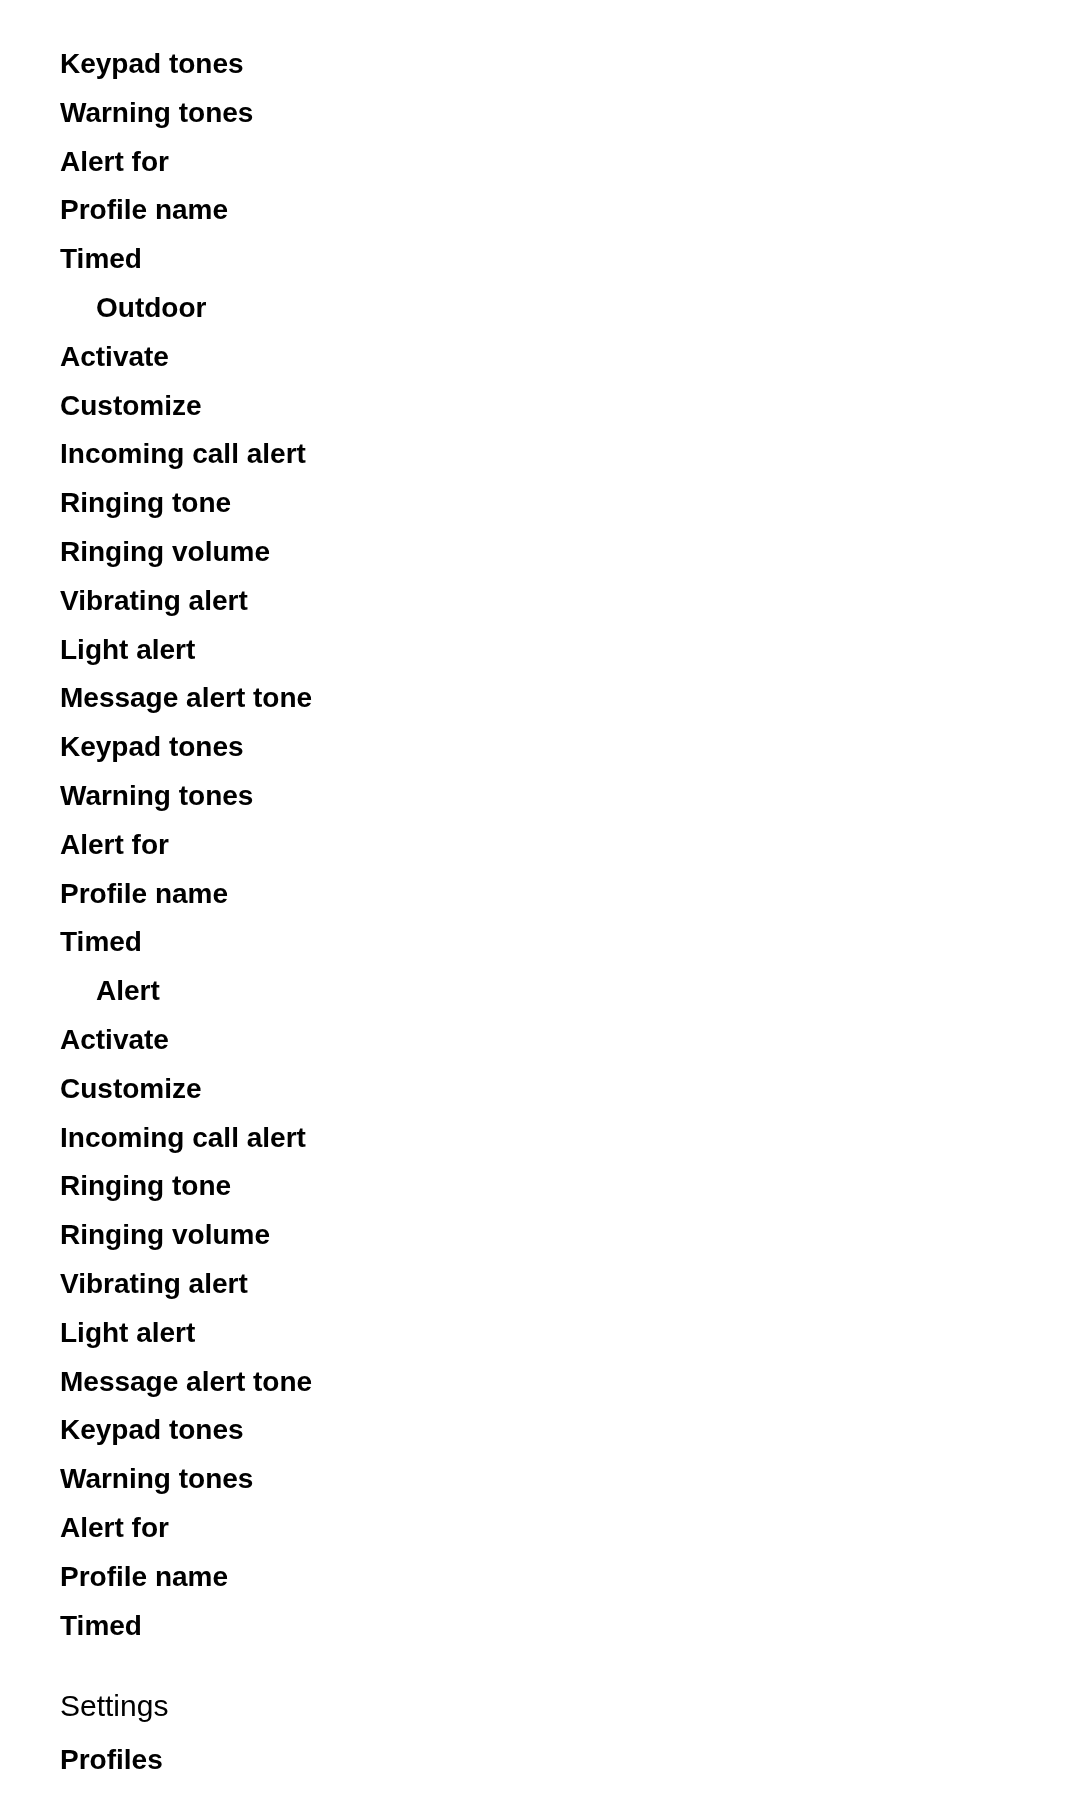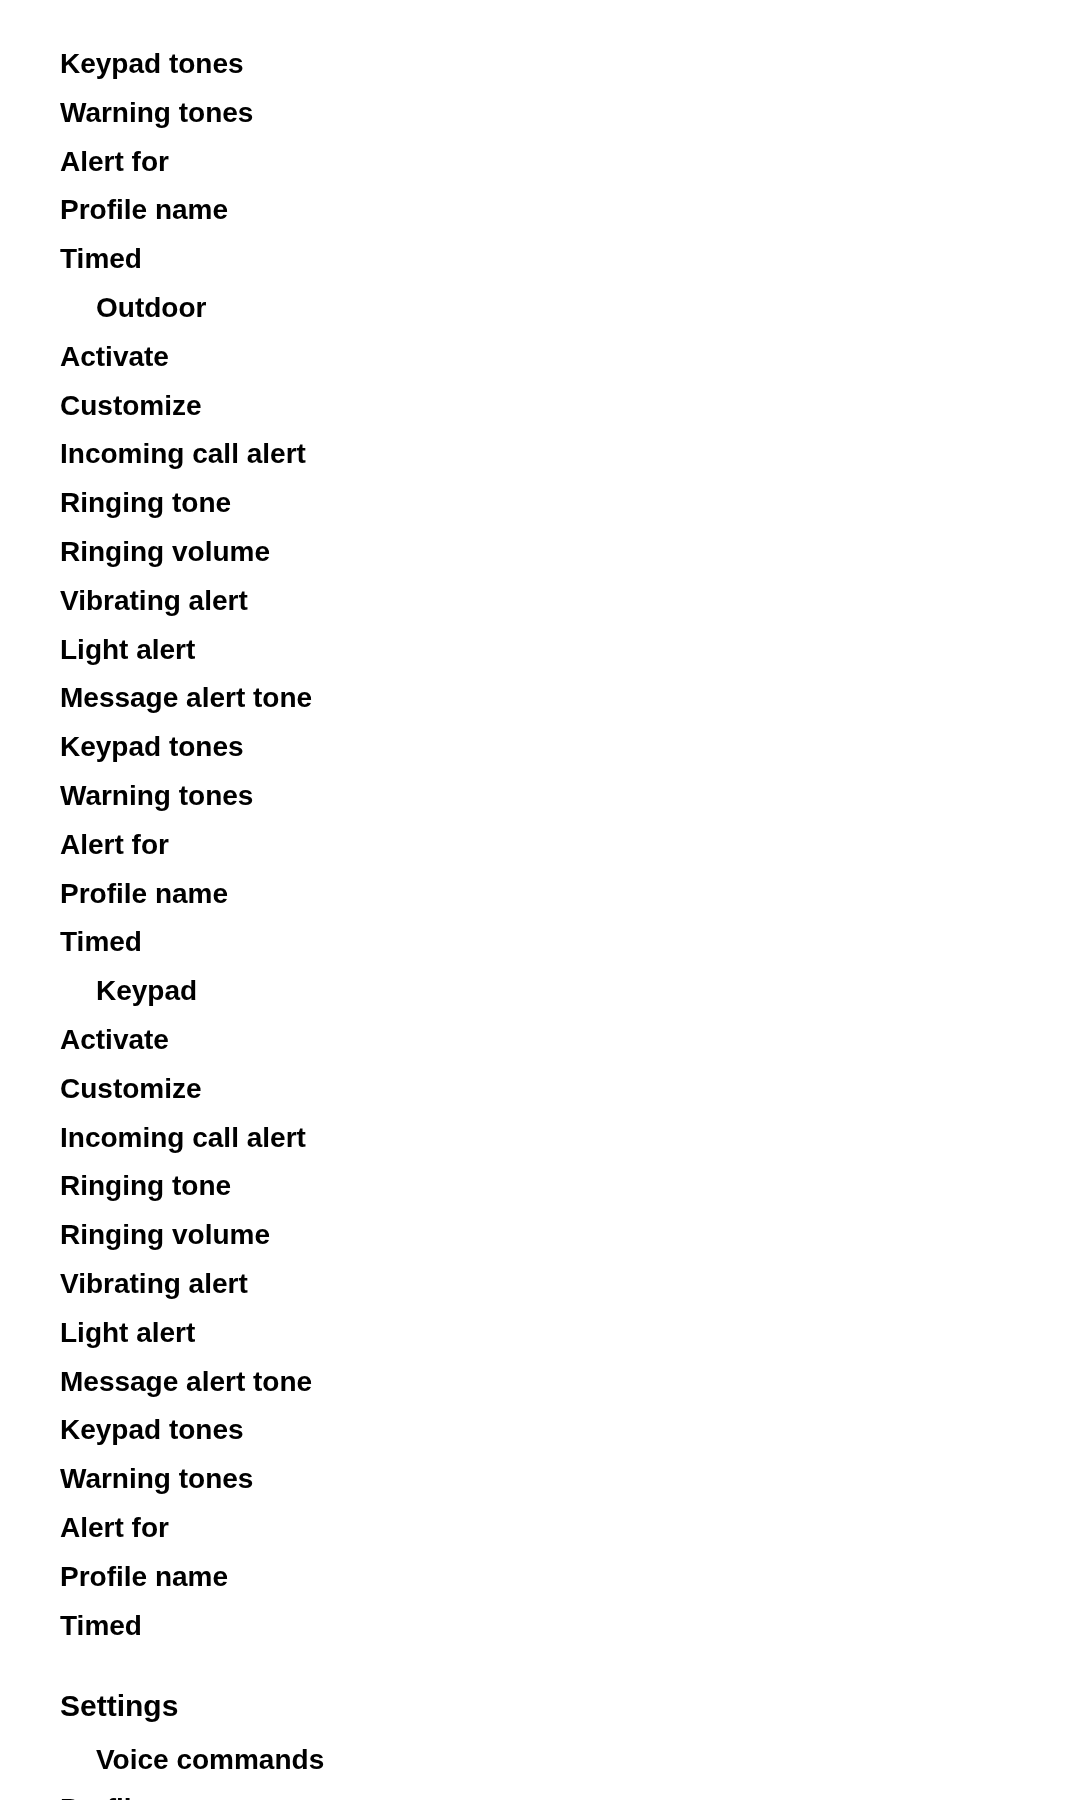--- a/index.html
+++ b/index.html
@@ -31,21 +31,21 @@
     .indent-2 { padding-left: 160px; }
     .indent-3 { padding-left: 240px; }
 
     .menu-item {
       display: block;
       padding: 2px 0;
       font-weight: bold;
     }
 
     .section-header {
-      font-weight: bold;
+      font-weight: normal;
       font-size: 30px;
       margin-top: 30px;
       margin-bottom: 4px;
     }
   </style>
 </head>
 <body>
 
 <div class="page-content">
   <div class="menu-tree">
@@ -63,36 +63,35 @@
         <span class="menu-item indent-3">Ringing tone</span>
         <span class="menu-item indent-3">Ringing volume</span>
         <span class="menu-item indent-3">Vibrating alert</span>
         <span class="menu-item indent-3">Light alert</span>
         <span class="menu-item indent-3">Message alert tone</span>
         <span class="menu-item indent-3">Keypad tones</span>
         <span class="menu-item indent-3">Warning tones</span>
         <span class="menu-item indent-3">Alert for</span>
         <span class="menu-item indent-3">Profile name</span>
         <span class="menu-item indent-2">Timed</span>
-        <span class="menu-item indent-1">Keypad</span>
+        <span class="menu-item indent-1">Alert</span>
         <span class="menu-item indent-2">Activate</span>
         <span class="menu-item indent-2">Customize</span>
         <span class="menu-item indent-3">Incoming call alert</span>
         <span class="menu-item indent-3">Ringing tone</span>
         <span class="menu-item indent-3">Ringing volume</span>
         <span class="menu-item indent-3">Vibrating alert</span>
         <span class="menu-item indent-3">Light alert</span>
         <span class="menu-item indent-3">Message alert tone</span>
         <span class="menu-item indent-3">Keypad tones</span>
         <span class="menu-item indent-3">Warning tones</span>
         <span class="menu-item indent-3">Alert for</span>
         <span class="menu-item indent-3">Profile name</span>
         <span class="menu-item indent-2">Timed</span>
       </div>
 
     <div>
       <span class="menu-item section-header indent-0">Settings</span>
-    <span class="menu-item indent-1">Voice commands</span>
         <span class="menu-item indent-2">Profiles</span>
       </div>
 
   </div>
 </div>
 
 </body></html>

